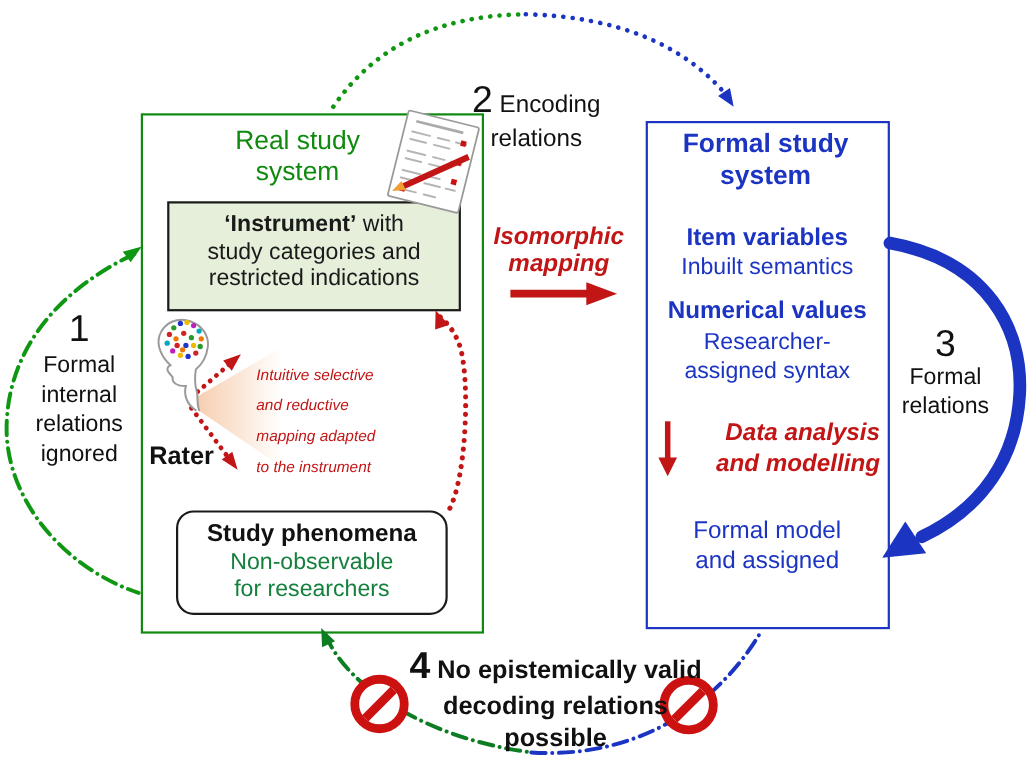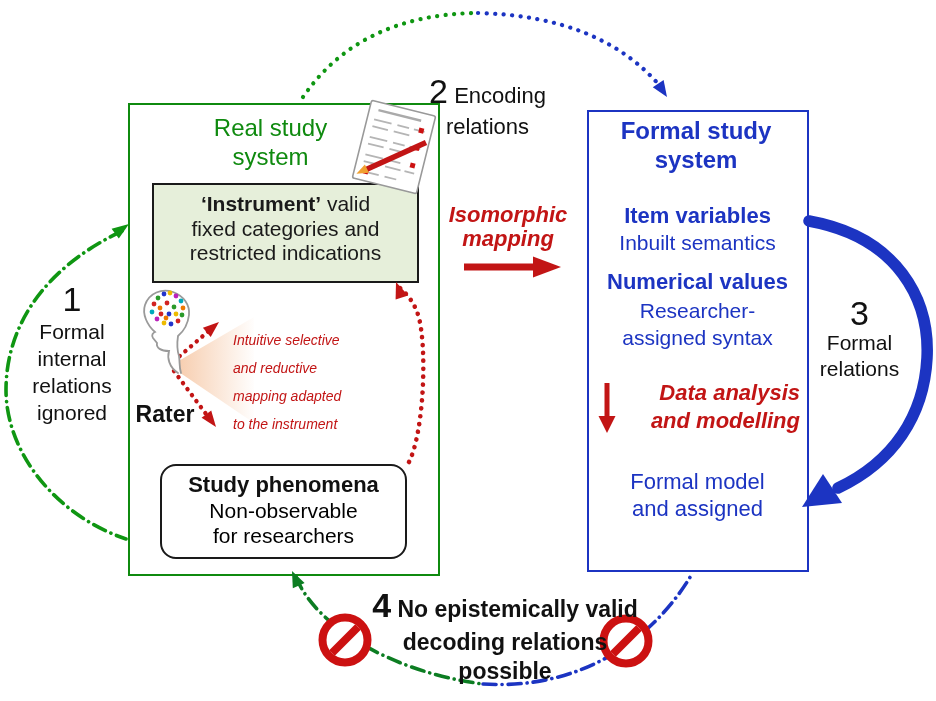--- a/index.html
+++ b/index.html
@@ -8,21 +8,21 @@
   .box{position:absolute;background:#fff;z-index:1;}
   .box.real{left:128px;top:103px;width:308px;height:469px;border:2.5px solid #0f8a0f;}
   .box.formal{left:587px;top:110px;width:218px;height:458px;border:2.5px solid #1c34c2;}
   .ibox{position:absolute;left:152px;top:183px;width:263px;height:89px;background:#e6efda;
         border:2.5px solid #1a1a1a;z-index:2;text-align:center;padding-top:7px;
         font-size:21px;line-height:24.5px;color:#1a1a1a;}
   .pbox{position:absolute;left:160px;top:464px;width:243px;height:85px;background:#fff;
         border:2.5px solid #1a1a1a;border-radius:16px;z-index:2;text-align:center;
         padding-top:6px;font-size:21px;line-height:25.5px;}
   .pbox .t{font-weight:bold;font-size:22px;color:#111;}
-  .pbox .g{color:#000000;text-align:center;}
+  .pbox .g{color:#15803d;text-align:center;}
   svg.layer{position:absolute;left:0;top:0;z-index:5;pointer-events:none;}
   .txt{position:absolute;z-index:10;}
   .green{color:#0f8a0f;} .blue{color:#1c34c2;} .red{color:#c21515;}
   .center{text-align:center;}
   .title-real{left:193px;top:113px;width:155px;font-size:24px;line-height:29px;}
   .title-formal{left:615px;top:116px;width:162px;font-size:24px;line-height:29px;}
   .bold{font-weight:bold;}
   .item-h{left:600px;top:203px;width:195px;font-size:22px;font-weight:bold;}
   .item-s{left:600px;top:231px;width:195px;font-size:21px;}
   .num-h{left:592px;top:269px;width:211px;font-size:22px;font-weight:bold;}
@@ -44,22 +44,22 @@
 </style>
 </head>
 <body>
 
 <div class="canvas">
 
   <div class="box real"></div>
   <div class="box formal"></div>
 
   <div class="ibox">
-    <div><span class="bold">‘Instrument’</span><span> valid</span></div>
-    <div>fixed categories and</div>
+    <div><span class="bold">‘Instrument’</span><span> with</span></div>
+    <div>study categories and</div>
     <div>restricted indications</div>
   </div>
 
   <div class="pbox">
     <div class="t">Study phenomena</div>
     <div class="g">Non-observable</div>
     <div class="g">for researchers</div>
   </div>
 
   <svg class="layer" width="936" height="701" viewBox="0 0 936 701">

